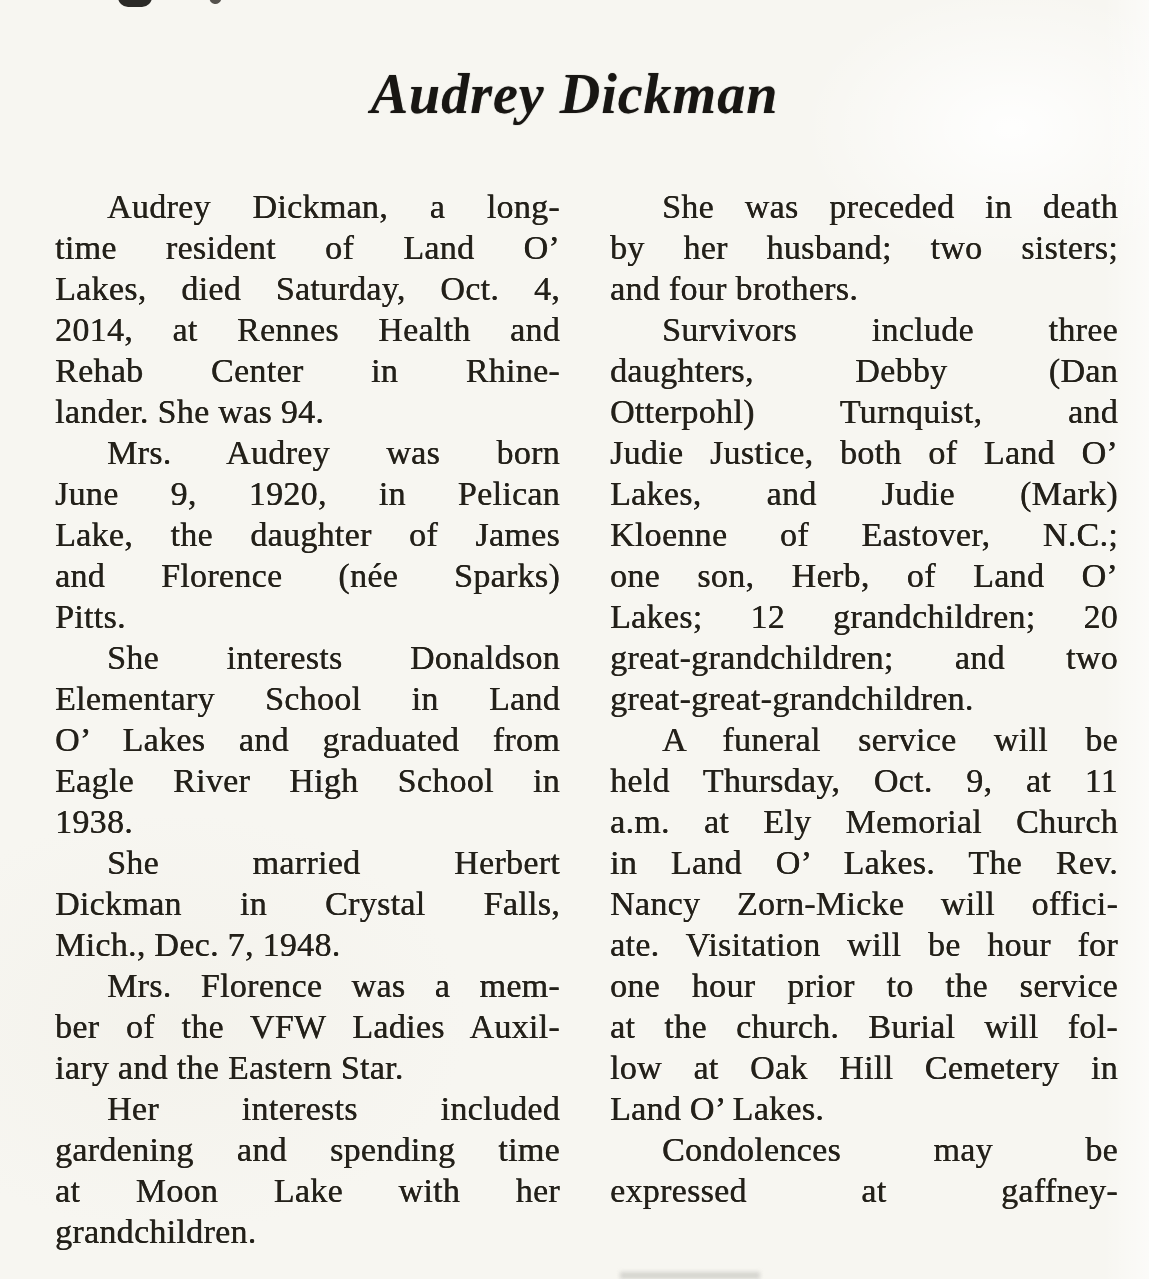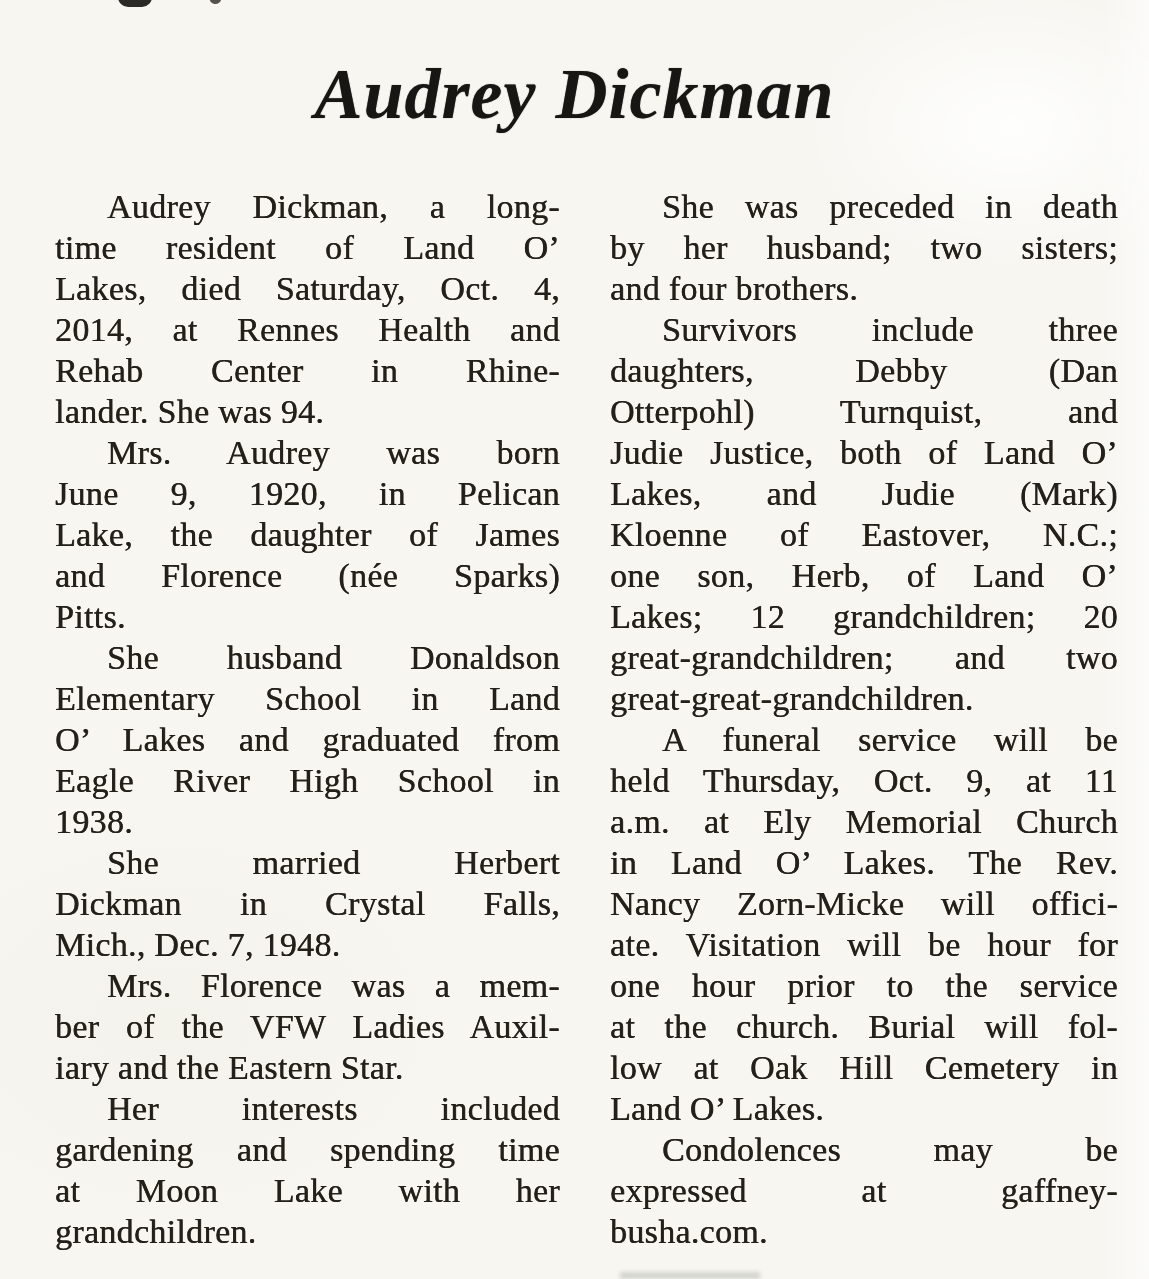--- a/index.html
+++ b/index.html
@@ -52,21 +52,21 @@
     background: rgba(150,148,142,0.35);
     filter: blur(2px);
   }
 
   .headline {
     position: absolute;
     left: 0;
     top: 48px;
     width: 1149px;
     text-align: center;
-    font-size: 72px;
+    font-size: 56px;
     line-height: 92px;
     font-weight: bold;
     font-style: italic;
     letter-spacing: 1px;
     color: #181613;
     text-shadow: 0 0 1px rgba(24,22,19,0.6);
     margin: 0;
   }
 
   .columns {
@@ -131,21 +131,21 @@
           <div class="tline last" style="color: rgb(35, 32, 25);">lander. She was 94.</div>
         </div>
         <div class="para">
           <div class="tline first" style="color: rgb(35, 32, 25);">Mrs. Audrey was born</div>
           <div class="tline" style="color: rgb(35, 32, 25);">June 9, 1920, in Pelican</div>
           <div class="tline" style="color: rgb(35, 32, 25);">Lake, the daughter of James</div>
           <div class="tline" style="color: rgb(35, 32, 25);">and Florence (née Sparks)</div>
           <div class="tline last" style="color: rgb(35, 32, 25);">Pitts.</div>
         </div>
         <div class="para">
-          <div class="tline first" style="color: rgb(35, 32, 25);">She husband Donaldson</div>
+          <div class="tline first" style="color: rgb(35, 32, 25);">She interests Donaldson</div>
           <div class="tline" style="color: rgb(35, 32, 25);">Elementary School in Land</div>
           <div class="tline" style="color: rgb(35, 32, 25);">O’ Lakes and graduated from</div>
           <div class="tline" style="color: rgb(35, 32, 25);">Eagle River High School in</div>
           <div class="tline last" style="color: rgb(35, 32, 25);">1938.</div>
         </div>
         <div class="para">
           <div class="tline first" style="color: rgb(35, 32, 25);">She married Herbert</div>
           <div class="tline" style="color: rgb(35, 32, 25);">Dickman in Crystal Falls,</div>
           <div class="tline last" style="color: rgb(35, 32, 25);">Mich., Dec. 7, 1948.</div>
         </div>
@@ -187,18 +187,17 @@
           <div class="tline" style="color: rgb(35, 32, 25);">Nancy Zorn-Micke will offici-</div>
           <div class="tline" style="color: rgb(35, 32, 25);">ate. Visitation will be hour for</div>
           <div class="tline" style="color: rgb(35, 32, 25);">one hour prior to the service</div>
           <div class="tline" style="color: rgb(35, 32, 25);">at the church. Burial will fol-</div>
           <div class="tline" style="color: rgb(35, 32, 25);">low at Oak Hill Cemetery in</div>
           <div class="tline last" style="color: rgb(35, 32, 25);">Land O’ Lakes.</div>
         </div>
         <div class="para">
           <div class="tline first" style="color: rgb(35, 32, 25);">Condolences may be</div>
           <div class="tline" style="color: rgb(35, 32, 25);">expressed at gaffney-</div>
-          <div class="tline last" style="color: rgb(35, 32, 25);">busha.com.</div>
         </div>
       </div>
   </div>
 
 </div>
 
 </body></html>

